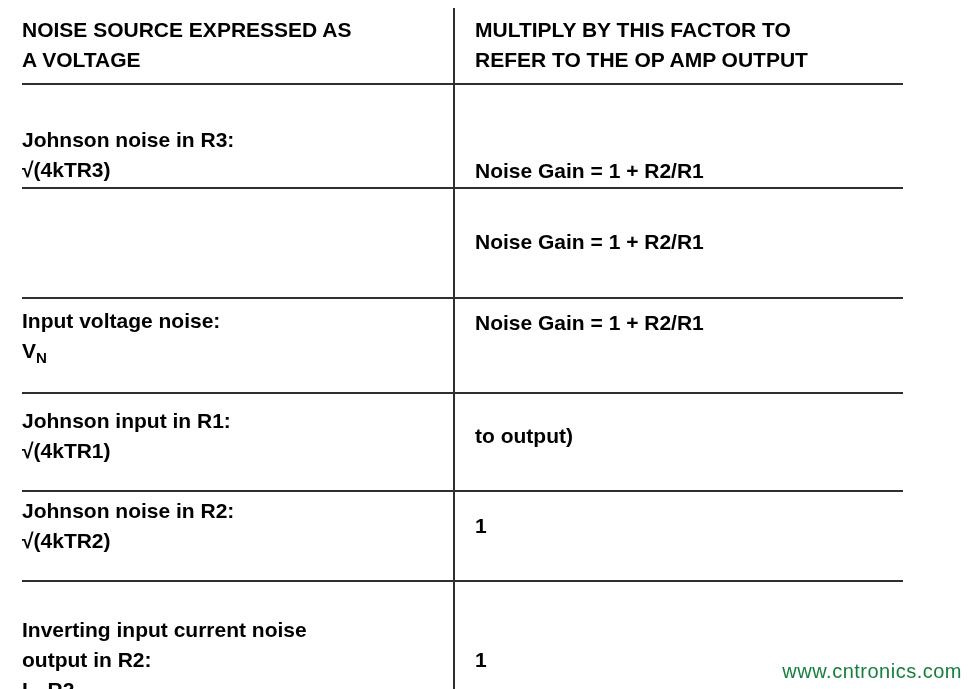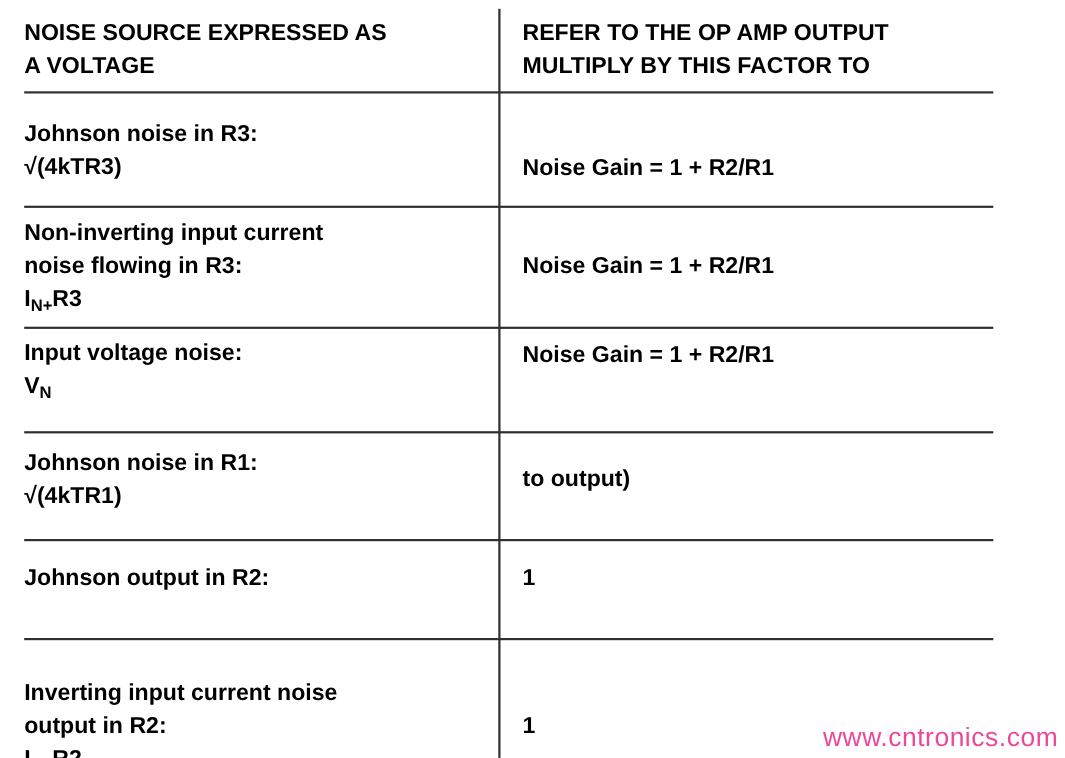--- a/index.html
+++ b/index.html
@@ -29,44 +29,44 @@
   .cell{
     position:absolute;
     display:flex;
     flex-direction:column;
     justify-content:center;
     text-align:left;
   }
   .cell.l{left:22px;width:400px;}
   .cell.r{left:475px;width:450px;}
   .rh{top:0;height:83px}
-  .r1{top:83px;height:108px}
+  .r1{top:101px;height:108px}
   .r2{top:187px;height:110px}
   .r3{top:297px;height:77px}
   .r4{top:392px;height:98px}
   .r5{top:490px;height:90px}
   .r6{top:608px;height:109px}
   .dy3{transform:translateY(3px)}
   .dy16{transform:translateY(16px)}
   .dym3{transform:translateY(-3px)}
   .dym5{transform:translateY(-5px)}
   .dym9{transform:translateY(-9px)}
   .dym13{transform:translateY(-13px)}
   sub{
     font-size:0.72em;
     vertical-align:-0.30em;
     line-height:0;
   }
   .watermark{
     position:absolute;
     right:6px;bottom:7px;
     font-weight:normal;
-    font-size:24px;
+    font-size:20px;
     line-height:22px;
-    color:#ec4899;
+    color:#15803d;
     letter-spacing:0.5px;
     margin-top:28px;
   }
 </style>
 </head>
 <body>
 
 <div class="page">
 
   <div class="vline"></div>
@@ -75,59 +75,55 @@
   <div class="hline hr3"></div>
   <div class="hline hr4"></div>
   <div class="hline hr5"></div>
   <div class="hline hr6"></div>
 
   <div class="cell l rh dy3">
     <div>NOISE SOURCE EXPRESSED AS</div>
     <div>A VOLTAGE</div>
   </div>
   <div class="cell r rh dy3">
+    <div>MULTIPLY BY THIS FACTOR TO</div>
     <div>REFER TO THE OP AMP OUTPUT</div>
-    <div>MULTIPLY BY THIS FACTOR TO</div>
   </div>
 
   <div class="cell l r1">
     <div>Johnson noise in R3:</div>
     <div>√(4kTR3)</div>
   </div>
   <div class="cell r r1 dy16">
     <div>Noise Gain = 1 + R2/R1</div>
   </div>
 
-  <div class="cell l r2">
-    <div>Non-inverting input current</div>
-    <div>noise flowing in R3:</div>
-    <div><span>I</span><sub>N+</sub><span>R3</span></div>
-  </div>
   <div class="cell r r2">
     <div>Noise Gain = 1 + R2/R1</div>
   </div>
 
   <div class="cell l r3">
     <div>Input voltage noise:</div>
     <div><span>V</span><sub>N</sub><span></span></div>
   </div>
   <div class="cell r r3 dym13">
     <div>Noise Gain = 1 + R2/R1</div>
   </div>
 
   <div class="cell l r4 dym5">
-    <div>Johnson noise in R1:</div>
+    <div>Johnson input in R1:</div>
     <div>√(4kTR1)</div>
   </div>
   <div class="cell r r4 dym5">
     <div>to output)</div>
   </div>
 
   <div class="cell l r5 dym9">
-    <div>Johnson output in R2:</div>
+    <div>Johnson noise in R2:</div>
+    <div>√(4kTR2)</div>
   </div>
   <div class="cell r r5 dym9">
     <div>1</div>
   </div>
 
   <div class="cell l r6 dym3">
     <div>Inverting input current noise</div>
     <div>output in R2:</div>
     <div><span>I</span><sub>N−</sub><span>R2</span></div>
   </div>

